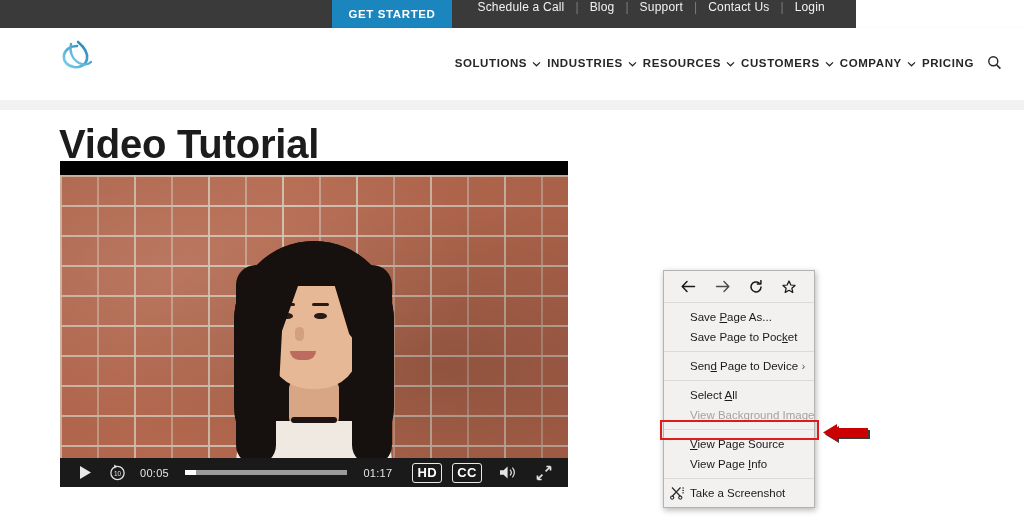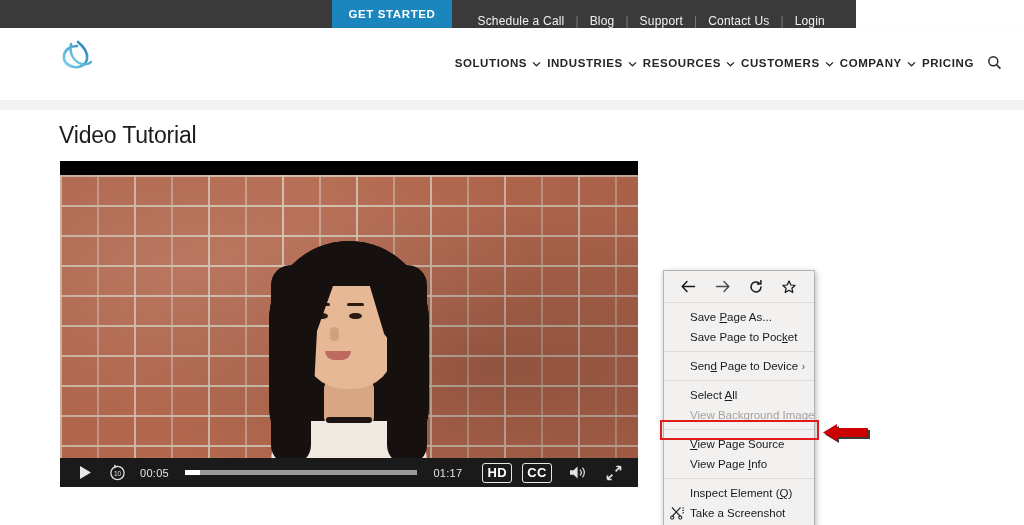--- a/index.html
+++ b/index.html
@@ -16,21 +16,21 @@
     position:absolute; left:0; top:0; width:856px; height:28px;
     background:#3a3a3a;
     display:flex; justify-content:flex-end; align-items:stretch;
   }
   .get-started {
     background:#1b86bd; color:#ffffff;
     font-size:11.5px; font-weight:bold; letter-spacing:.6px;
     display:flex; align-items:center; padding:0 17px;
     cursor:pointer;
   }
-  .toplinks { display:flex; align-items:flex-end; padding:0 20px 0 14px; }
+  .toplinks { display:flex; align-items:flex-start; padding:0 20px 0 14px; }
   .toplinks a {
     color:#f2f2f2; font-size:12px; text-decoration:none;
     padding:0 11px; letter-spacing:.2px; cursor:pointer;
   }
   .tsep { color:#7d7d7d; font-size:12px; }
 
   
   .header {
     position:absolute; left:0; top:28px; width:1024px; height:72px;
     background:#ffffff;
@@ -57,26 +57,26 @@
 
   
   .greyband {
     position:absolute; left:0; top:100px; width:1024px; height:10px;
     background:#f2f2f2;
   }
 
   
   .page-title {
     position:absolute; left:59px; top:122px;
-    font-size:23px; color:#1c1c1c; font-weight:normal; letter-spacing:-.2px;
+    font-size:40px; color:#1c1c1c; font-weight:bold; letter-spacing:-.2px;
   }
 
   
   .player {
-    position:absolute; left:60px; top:161px; width:578px; height:326px;
+    position:absolute; left:60px; top:161px; width:508px; height:326px;
     background:#fdba74; overflow:hidden;
   }
   .letterbox-top { position:absolute; left:0; top:0; width:100%; height:14px; background:#000; z-index:4; }
   .brickwall {
     position:absolute; left:0; top:14px; width:100%; height:296px;
     background-color:#b4694f;
     background-image:
       linear-gradient(rgba(215,205,190,.85) 2px, transparent 2px),
       linear-gradient(90deg, rgba(215,205,190,.85) 2px, transparent 2px);
     background-size:74px 30px, 74px 30px;
@@ -403,23 +403,20 @@
     <div class="ctx-item">
       <span class="lbl"><u>V</u>iew Page Source</span>
     </div>
     <div class="ctx-item">
       <span class="lbl">View Page <u>I</u>nfo</span>
     </div>
 
     <div class="ctx-sep"></div>
 
     <div class="ctx-item">
-      <span class="lbl">Inspect Element (<u>Q</u>)</span>
-    </div>
-    <div class="ctx-item">
       <span class="ico">
         <svg width="15" height="14" viewBox="0 0 15 14">
           <path d="M2 1.5 L10.5 10.5 M10.5 1.5 L2 10.5" stroke="#2b2b2b" stroke-width="1.2" fill="none"></path>
           <circle cx="2.2" cy="11.6" r="1.6" fill="none" stroke="#2b2b2b" stroke-width="1.1"></circle>
           <circle cx="10.3" cy="11.6" r="1.6" fill="none" stroke="#2b2b2b" stroke-width="1.1"></circle>
           <path d="M12.3 2 L14 2 M12.3 4.4 L14 4.4 M12.3 6.8 L14 6.8" stroke="#2b2b2b" stroke-width="1" fill="none"></path>
         </svg>
       </span>
       <span class="lbl">Take a Screenshot</span>
     </div>

